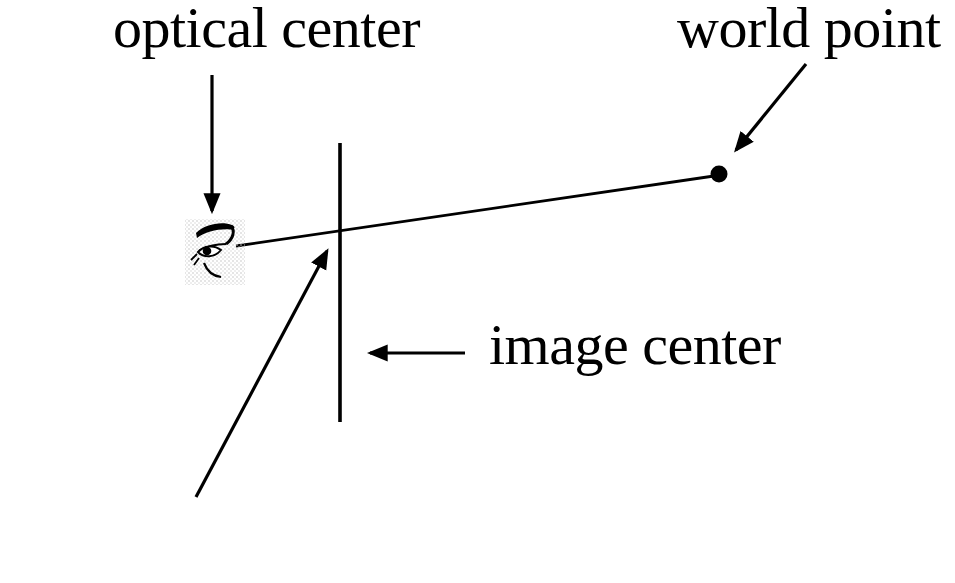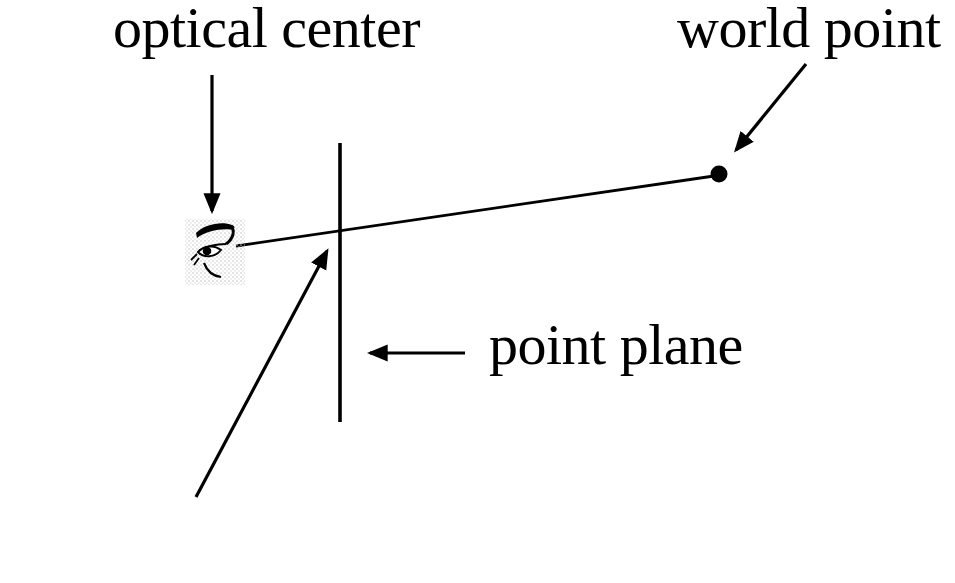--- a/index.html
+++ b/index.html
@@ -69,16 +69,16 @@
       <path d="M197,254 L191,260 M199,258 L194,265" fill="none" stroke="#000000" stroke-width="1.8"></path>
 
       <path d="M204,263 C207,271 213,276 221,277" fill="none" stroke="#000000" stroke-width="2.2"></path>
     </g>
   </svg>
 
   <div class="lbl" style="left:677px; top:-1px">world point</div>
 
   <div class="lbl" style="left:113px; top:-1px">optical center</div>
 
-  <div class="lbl" style="left:489px; top:316px">point plane</div>
+  <div class="lbl" style="left:489px; top:316px">image center</div>
 
 
 </div>
 
 </body></html>

